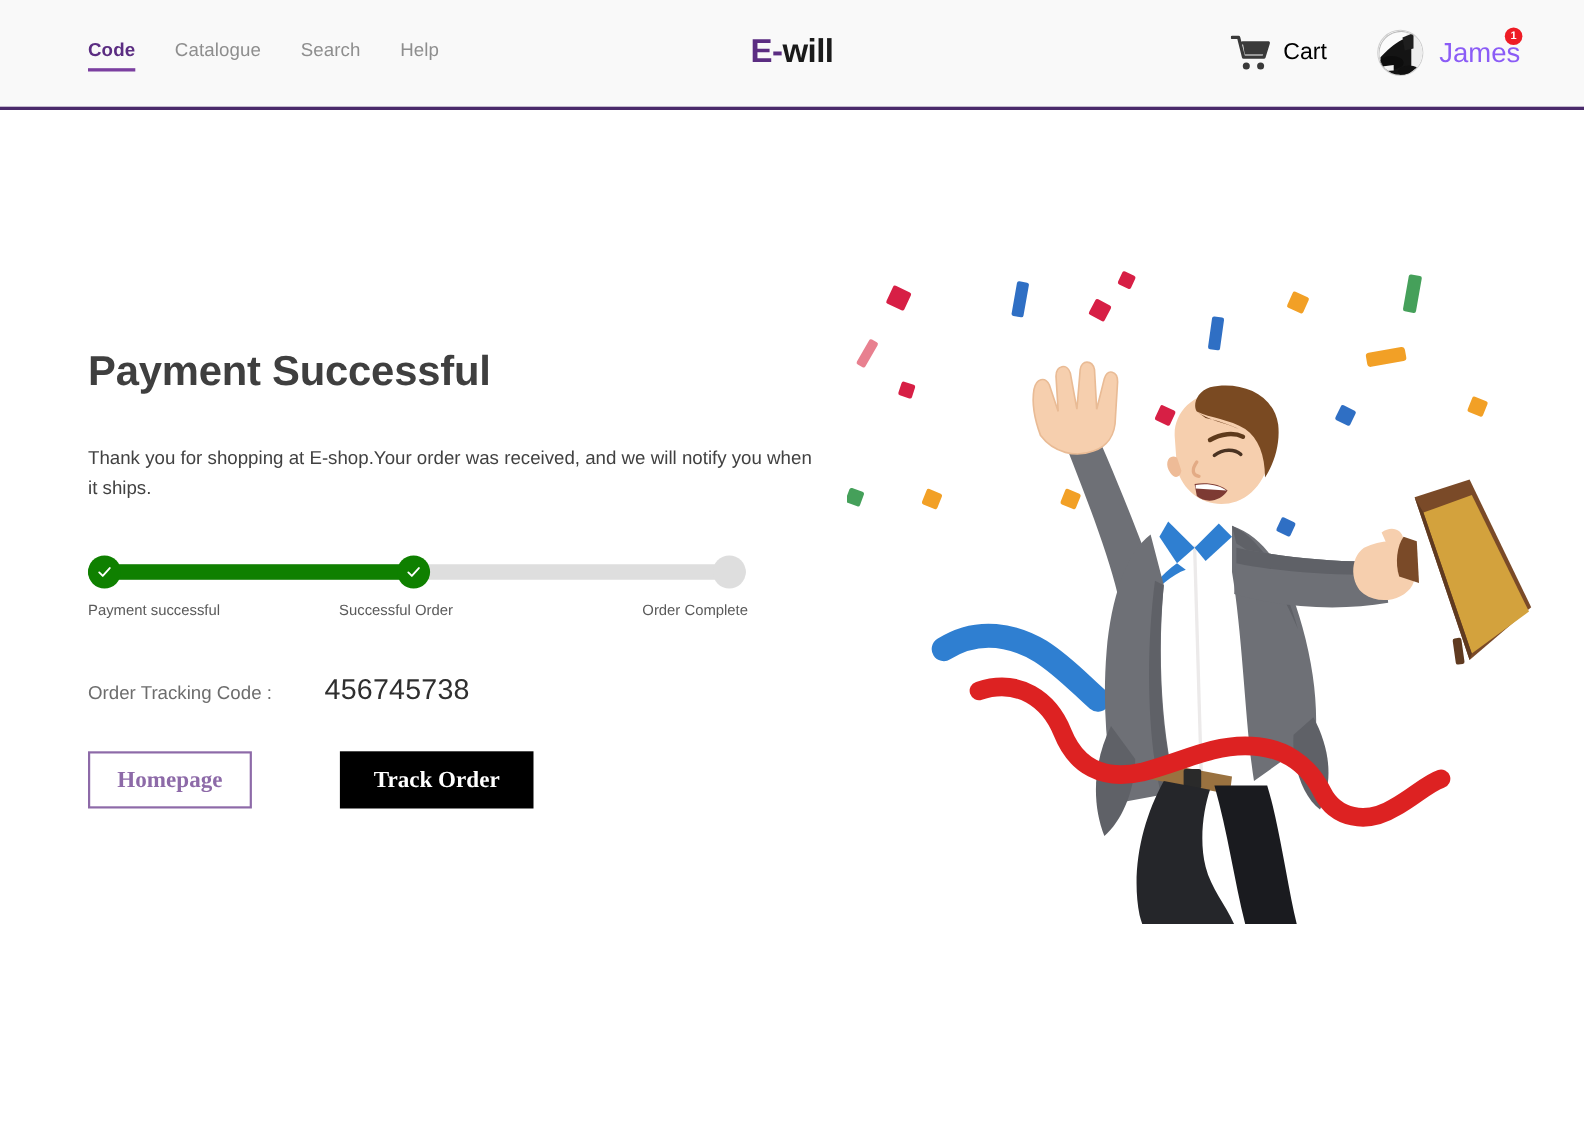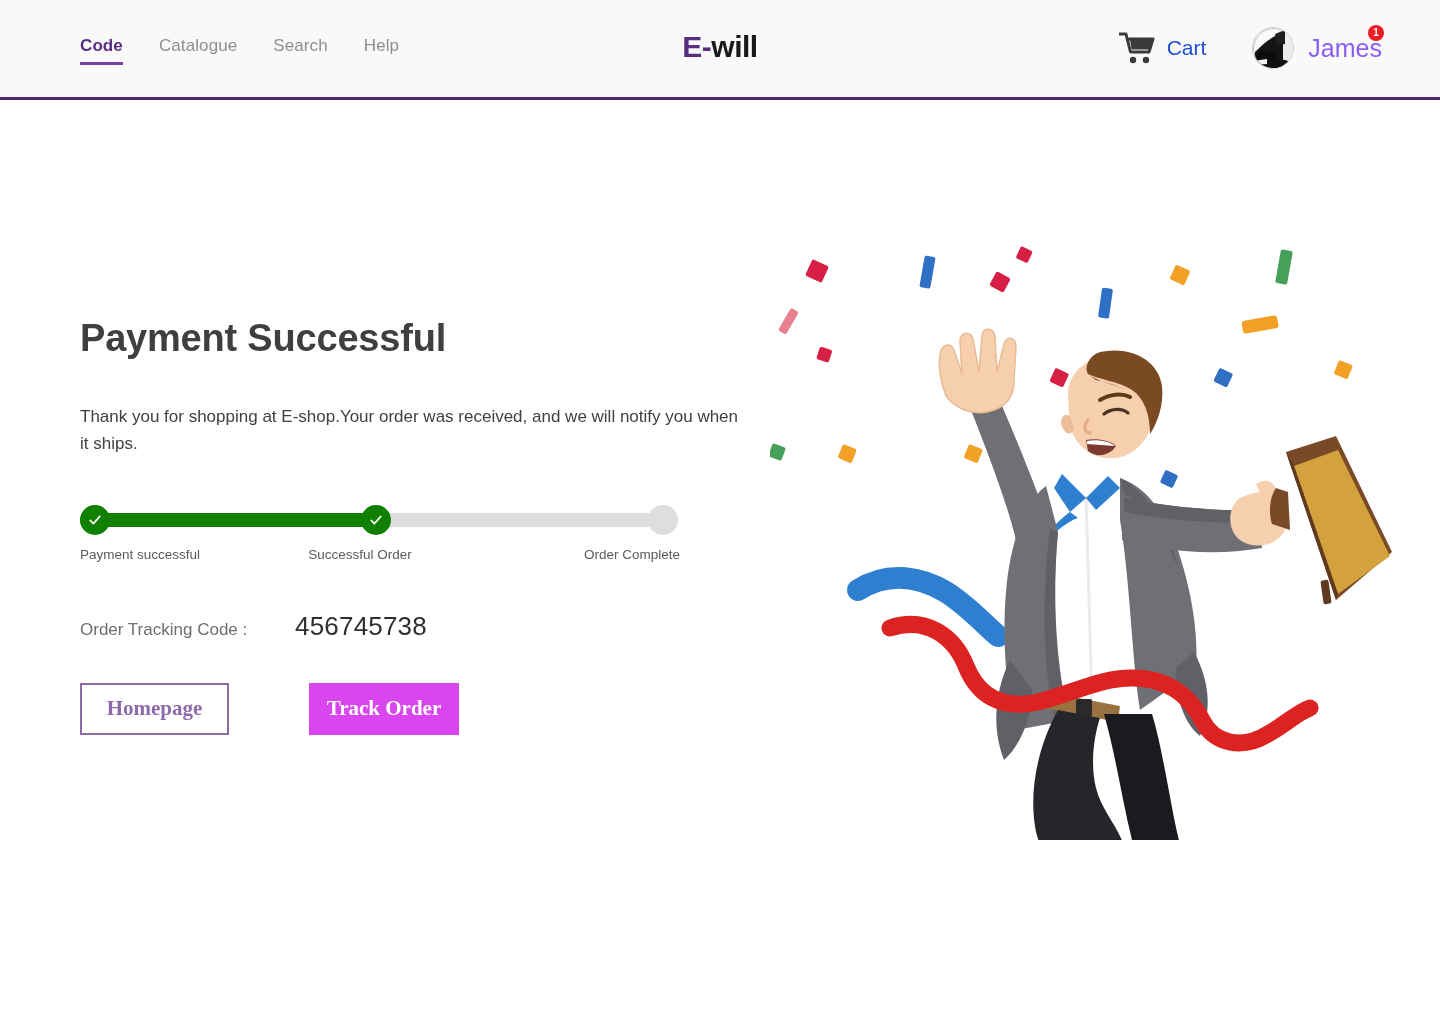--- a/index.html
+++ b/index.html
@@ -90,21 +90,21 @@
     color: #fff;
     font-size: 10px;
     font-weight: 700;
     display: flex;
     align-items: center;
     justify-content: center;
     line-height: 1;
   }
   .cart-label {
     font-size: 21px;
-    color: #1d4ed8;
+    color: #000000;
   }
 
   .user-wrap {
     display: flex;
     align-items: center;
     gap: 14px;
     cursor: pointer;
   }
   .avatar {
     width: 42px;
@@ -244,22 +244,22 @@
     border: none;
     font-family: Liberation Serif, serif;
   }
   .btn-outline {
     width: 149px;
     background: #ffffff;
     color: #8d6aa8;
     border: 2px solid #8d6aa8;
   }
   .btn-solid {
-    width: 150px;
-    background: #d946ef;
+    width: 176px;
+    background: #000000;
     color: #ffffff;
   }
 
   
   .illus {
     position: absolute;
     right: 30px;
     top: 140px;
     width: 640px;
     height: 600px;

